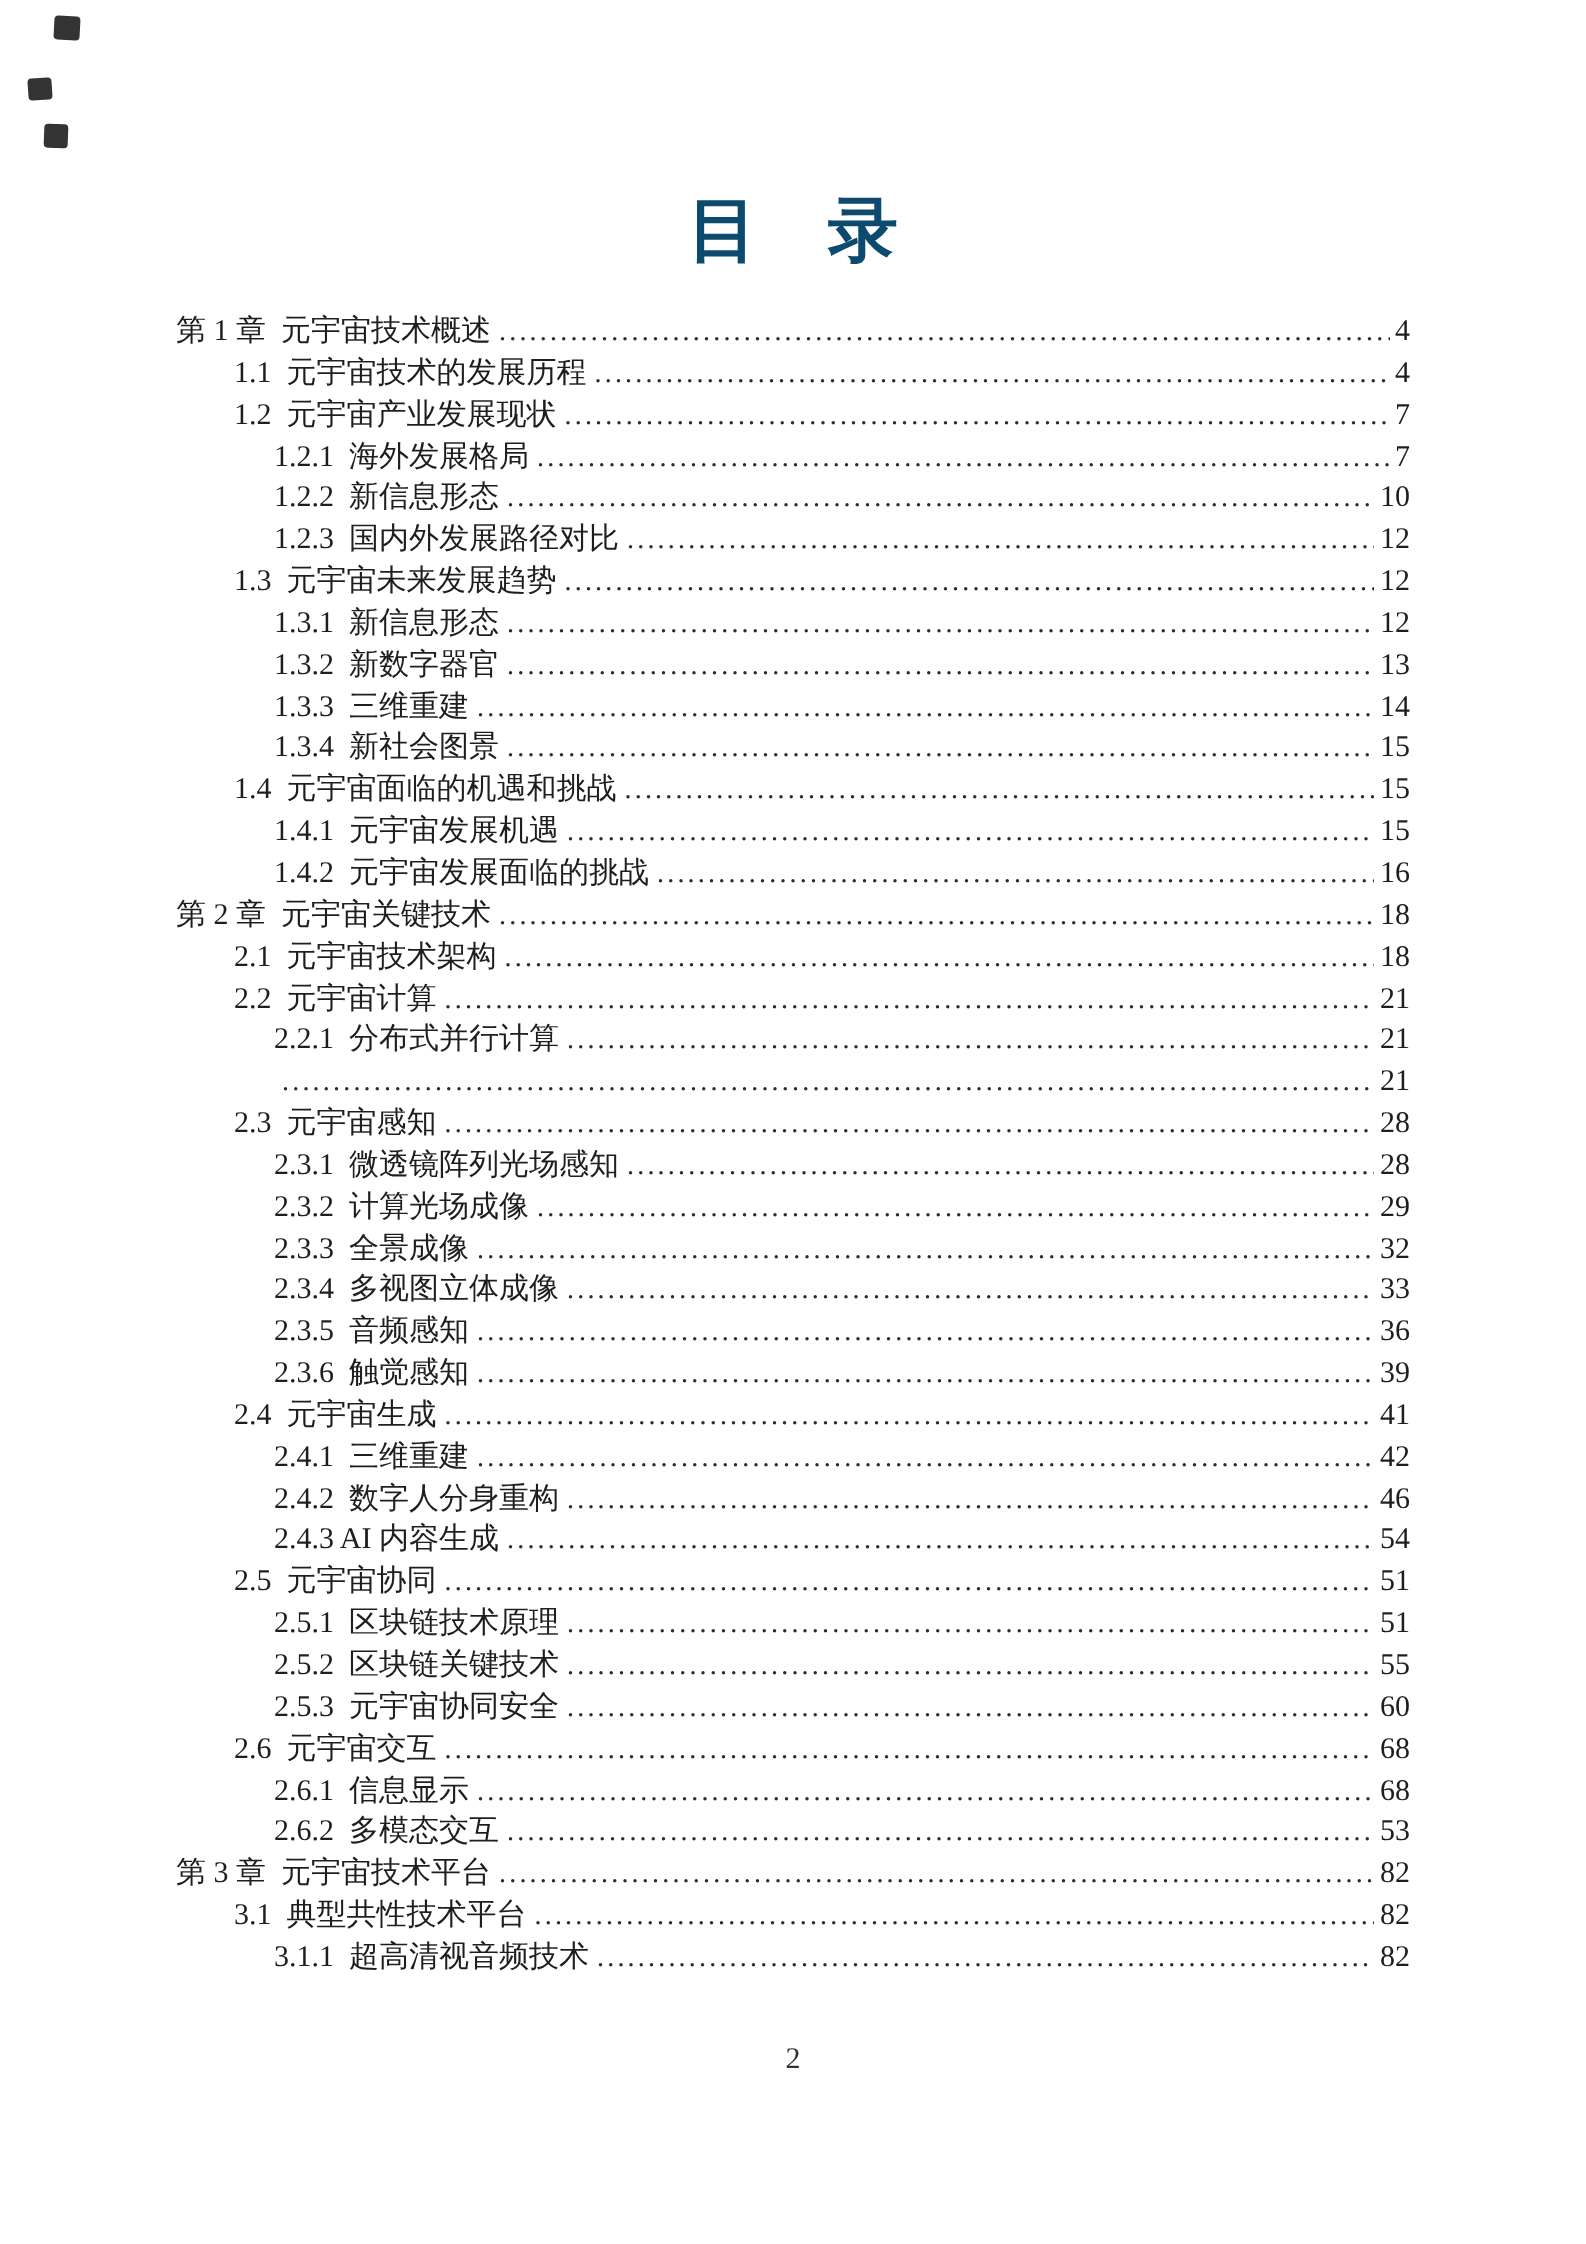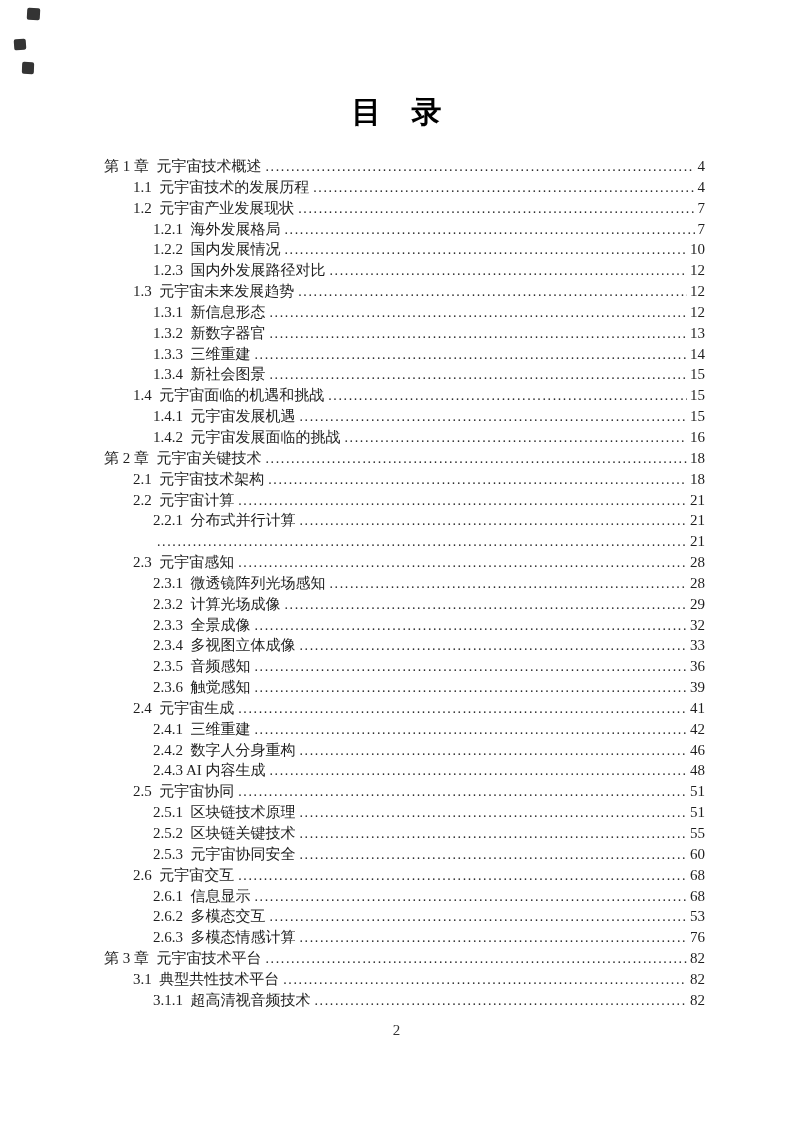--- a/index.html
+++ b/index.html
@@ -19,39 +19,38 @@
     position: absolute;
     inset: 0;
     background: #ffffff;
   }
   .doc-title {
     position: absolute;
     top: 92px;
     left: 0;
     width: 100%;
     text-align: center;
-    font-size: 30px;
+    font-size: 35px;
     font-weight: bold;
     white-space: pre;
-    color: #000000;
+    color: #0c4a6e;
   }
   .toc-list {
     position: absolute;
     top: 156px;
     left: 88px;
     width: 617px;
   }
   .toc-row {
     display: flex;
     align-items: baseline;
     height: 20.85px;
     font-size: 15px;
     line-height: 20.85px;
     white-space: nowrap;
-    margin-left: 16px;
   }
   .toc-row.lvl-1 { padding-left: 29px; justify-content: center; }
   .toc-row.lvl-2 { padding-left: 49px; }
   .toc-label {
     white-space: pre;
     flex: 0 0 auto;
   }
   .toc-dots {
     flex: 1 1 auto;
     overflow: hidden;
@@ -116,21 +115,21 @@
     <span class="toc-page">7</span>
   </div>
 
   <div class="toc-row lvl-2">
     <span class="toc-label">1.2.1  海外发展格局</span>
     <span class="toc-dots"></span>
     <span class="toc-page">7</span>
   </div>
 
   <div class="toc-row lvl-2">
-    <span class="toc-label">1.2.2  国内发展情况</span>
+    <span class="toc-label">1.2.2  新信息形态</span>
     <span class="toc-dots"></span>
     <span class="toc-page">10</span>
   </div>
 
   <div class="toc-row lvl-2">
     <span class="toc-label">1.2.3  国内外发展路径对比</span>
     <span class="toc-dots"></span>
     <span class="toc-page">12</span>
   </div>
 
@@ -267,21 +266,21 @@
 
   <div class="toc-row lvl-2">
     <span class="toc-label">2.4.2  数字人分身重构</span>
     <span class="toc-dots"></span>
     <span class="toc-page">46</span>
   </div>
 
   <div class="toc-row lvl-2">
     <span class="toc-label">2.4.3 AI 内容生成</span>
     <span class="toc-dots"></span>
-    <span class="toc-page">48</span>
+    <span class="toc-page">54</span>
   </div>
 
   <div class="toc-row lvl-1">
     <span class="toc-label">2.5  元宇宙协同</span>
     <span class="toc-dots"></span>
     <span class="toc-page">51</span>
   </div>
 
   <div class="toc-row lvl-2">
     <span class="toc-label">2.5.1  区块链技术原理</span>
@@ -312,25 +311,20 @@
     <span class="toc-dots"></span>
     <span class="toc-page">68</span>
   </div>
 
   <div class="toc-row lvl-2">
     <span class="toc-label">2.6.2  多模态交互</span>
     <span class="toc-dots"></span>
     <span class="toc-page">53</span>
   </div>
 
-  <div class="toc-row lvl-2">
-    <span class="toc-label">2.6.3  多模态情感计算</span>
-    <span class="toc-dots"></span>
-    <span class="toc-page">76</span>
-  </div>
 
   <div class="toc-row lvl-0">
     <span class="toc-label">第 3 章  元宇宙技术平台</span>
     <span class="toc-dots"></span>
     <span class="toc-page">82</span>
   </div>
 
   <div class="toc-row lvl-1">
     <span class="toc-label">3.1  典型共性技术平台</span>
     <span class="toc-dots"></span>

